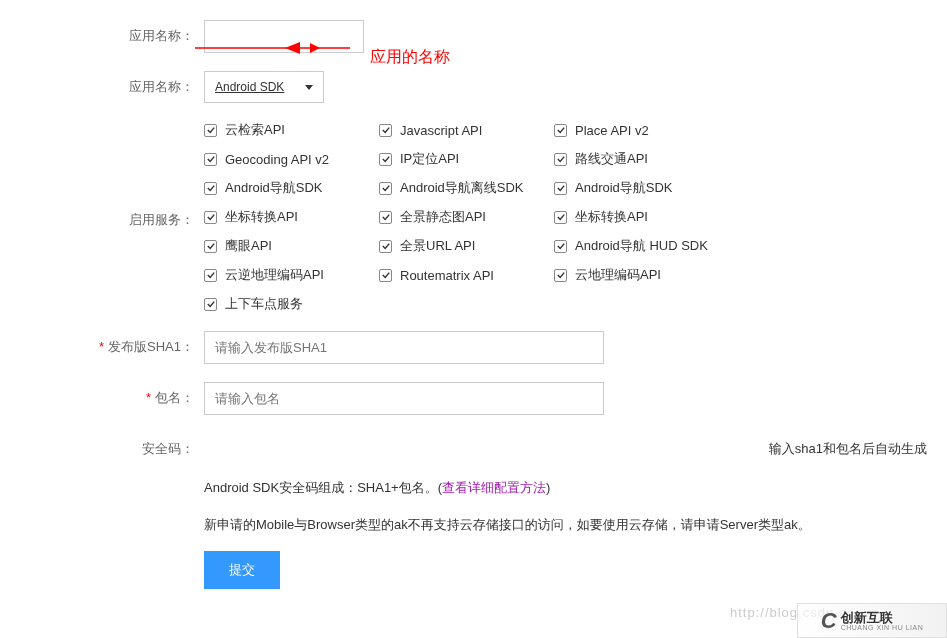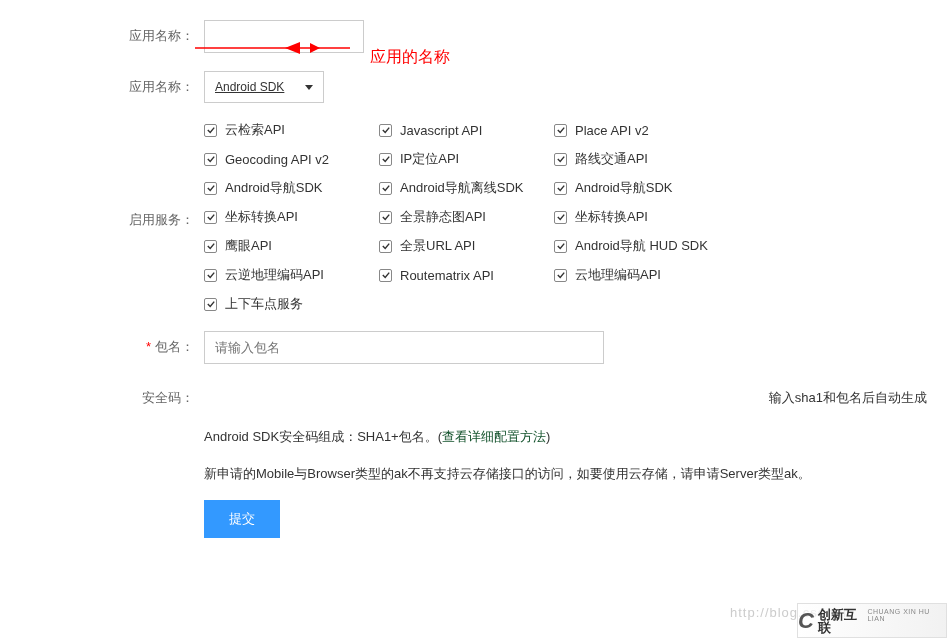--- a/index.html
+++ b/index.html
@@ -105,21 +105,21 @@
       padding-top: 7px;
       font-size: 13px;
       text-align: right;
     }
     .help-text {
       font-size: 13px;
       line-height: 1.8;
       margin-bottom: 14px;
     }
     .link {
-      color: #14532d;
+      color: #a21caf;
       cursor: pointer;
     }
     .submit-btn {
       background: #3399ff;
       color: #fff;
       border: none;
       padding: 10px 25px;
       font-size: 13px;
       cursor: pointer;
     }
@@ -157,21 +157,21 @@
     }
     .logo-c {
       font-size: 22px;
       font-weight: bold;
       font-style: italic;
       color: #555;
       margin-right: 4px;
     }
     .logo-text {
       display: flex;
-      flex-direction: row;
+      flex-direction: column;
       line-height: 1;
     }
     .logo-cn {
       font-size: 13px;
       font-weight: bold;
     }
     .logo-en {
       font-size: 7px;
       color: #888;
       letter-spacing: 0.5px;
@@ -352,20 +352,28 @@
               <svg class="checkbox-check" viewBox="0 0 10 10">
                 <path d="M1 5 L4 8 L9 2" stroke="#333" stroke-width="1.8" fill="none"></path>
               </svg>
             </span>
             <span>上下车点服务</span>
           </div>
         </div>
     </div>
   </div>
 
+  <div class="form-row">
+    <div class="form-label">
+      <span class="required">*</span><span>发布版SHA1：</span>
+    </div>
+    <div class="form-field">
+      <input type="text" class="text-input" placeholder="请输入发布版SHA1" style="">
+    </div>
+  </div>
 
 
   <div class="form-row">
     <div class="form-label">
       <span class="required">*</span><span>包名：</span>
     </div>
     <div class="form-field">
       <input type="text" class="text-input" placeholder="请输入包名" style="">
     </div>
   </div>

